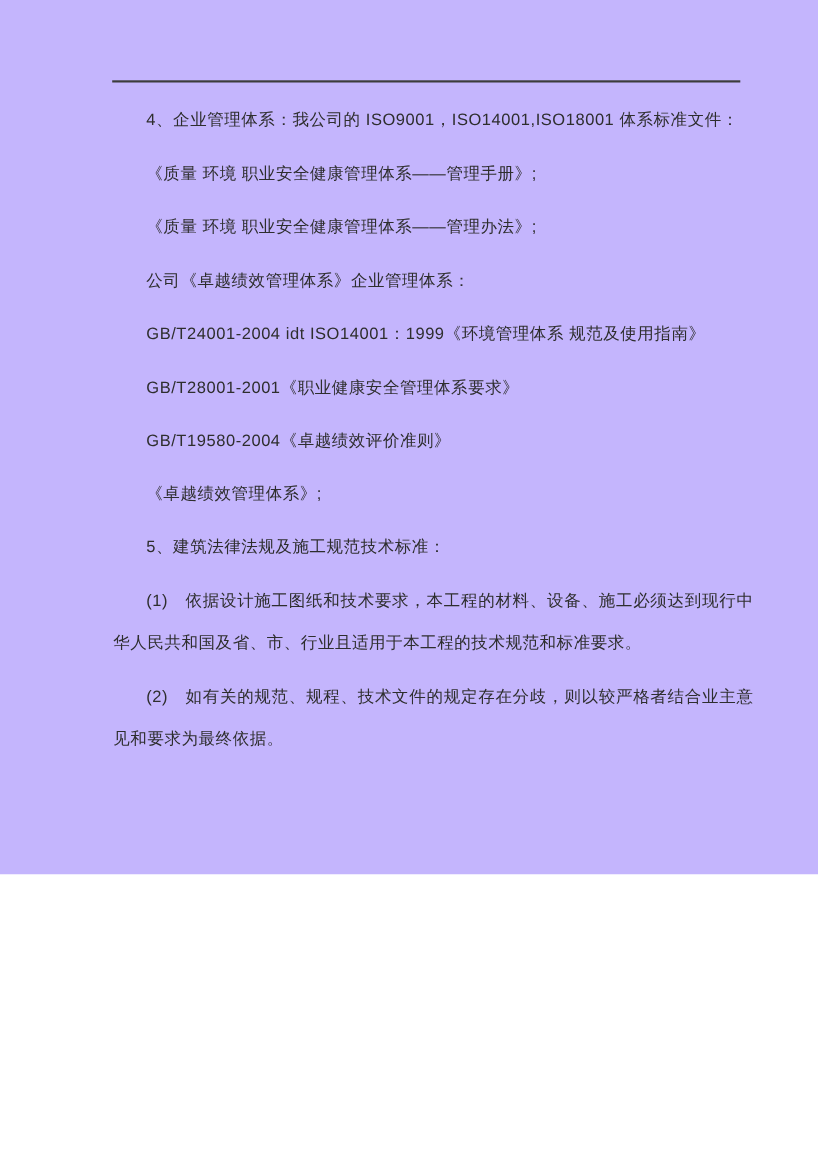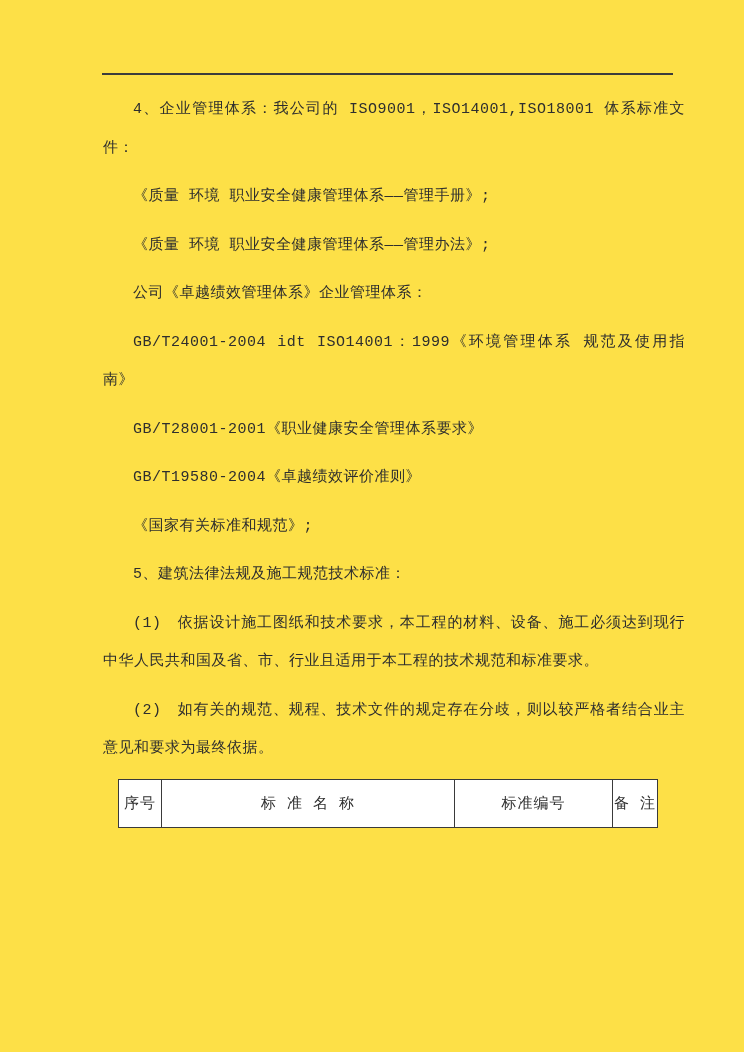--- a/index.html
+++ b/index.html
@@ -3,24 +3,24 @@
 <meta charset="utf-8">
 <style>
   html, body {
     margin: 0;
     padding: 0;
     background: #ffffff;
   }
   .page {
     position: relative;
     width: 744px;
-    height: 1052px;
-    background: #fde047;
+    height: 795px;
+    background: #c4b5fd;
     overflow: hidden;
-    font-family: Liberation Mono, monospace;
+    font-family: Liberation Sans, sans-serif;
     color: #2e2e2e;
   }
   .header-rule {
     position: absolute;
     left: 102px;
     top: 73px;
     width: 571px;
     height: 2px;
     background: #3c3c3c;
   }
@@ -70,35 +70,19 @@
 <div class="page">
   <div class="header-rule"></div>
   <div class="content">
     <p class="para">4、企业管理体系：我公司的 ISO9001，ISO14001,ISO18001 体系标准文件：</p>
     <p class="para">《质量 环境 职业安全健康管理体系——管理手册》;</p>
     <p class="para">《质量 环境 职业安全健康管理体系——管理办法》;</p>
     <p class="para">公司《卓越绩效管理体系》企业管理体系：</p>
     <p class="para">GB/T24001-2004 idt ISO14001：1999《环境管理体系 规范及使用指南》</p>
     <p class="para">GB/T28001-2001《职业健康安全管理体系要求》</p>
     <p class="para">GB/T19580-2004《卓越绩效评价准则》</p>
-    <p class="para">《国家有关标准和规范》;</p>
+    <p class="para">《卓越绩效管理体系》;</p>
     <p class="para">5、建筑法律法规及施工规范技术标准：</p>
     <p class="para">(1)　依据设计施工图纸和技术要求，本工程的材料、设备、施工必须达到现行中华人民共和国及省、市、行业且适用于本工程的技术规范和标准要求。</p>
     <p class="para">(2)　如有关的规范、规程、技术文件的规定存在分歧，则以较严格者结合业主意见和要求为最终依据。</p>
 
-    <table class="std-table">
-      <colgroup>
-        <col class="col-seq">
-        <col class="col-name">
-        <col class="col-code">
-        <col class="col-remarks">
-      </colgroup>
-      <tbody>
-          <tr>
-        <th>序号</th>
-        <th>标 准 名 称</th>
-        <th>标准编号</th>
-        <th>备 注</th>
-      </tr>
-    </tbody>
-      </table>
   </div>
 </div>
 
 </body></html>

